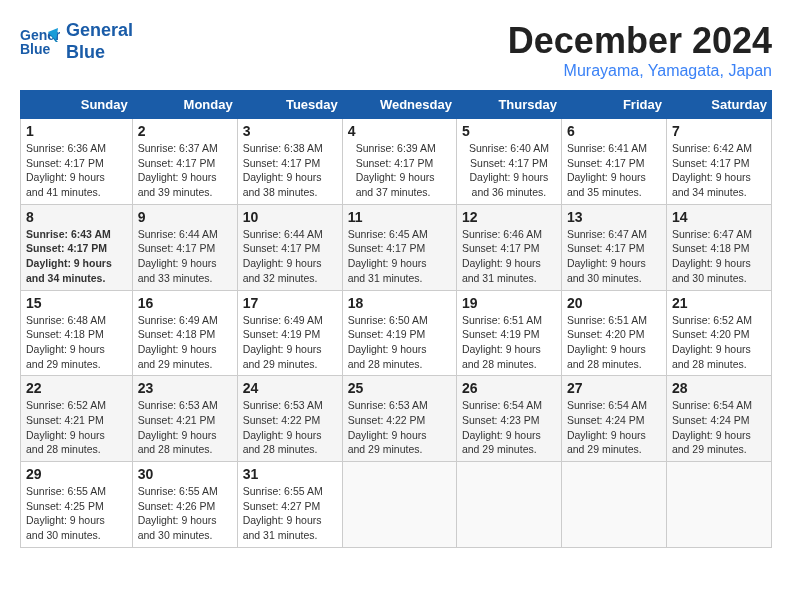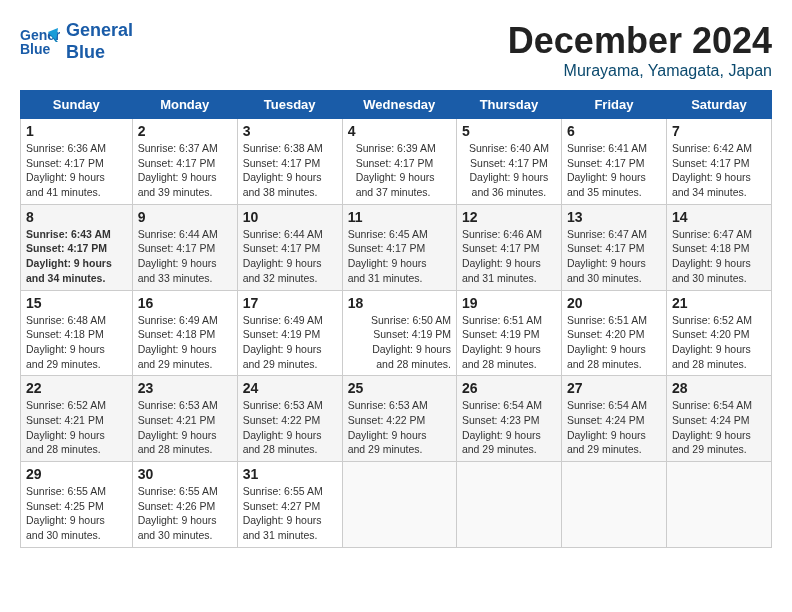--- a/index.html
+++ b/index.html
@@ -35,32 +35,32 @@
     .title-area {
       text-align: right;
     }
     .month-title {
       font-size: 36px;
       font-weight: bold;
       color: #222;
     }
     .location-title {
       font-size: 16px;
-      color: #0c4a6e;
+      color: #3b82f6;
     }
     table {
       width: 100%;
       border-collapse: collapse;
       font-size: 11px;
     }
     thead tr th {
       background-color: #1a5ca8;
       color: #fff;
       padding: 6px 4px;
-      text-align: center;
+      text-align: right;
       font-size: 13px;
       font-weight: bold;
       border: 1px solid #1a5ca8;
     }
     tbody tr td {
       border: 1px solid #ccc;
       padding: 4px 5px;
       vertical-align: top;
       height: 80px;
       background: #fff;
@@ -240,21 +240,21 @@
         </td>
         <td>
           <span class="day-num">17</span>
           <div class="day-info" style="white-space: pre-line;">Sunrise: 6:49 AM
 Sunset: 4:19 PM
 Daylight: 9 hours
 and 29 minutes.</div>
         </td>
         <td>
           <span class="day-num">18</span>
-          <div class="day-info" style="white-space: pre-line; text-align: right;">Sunrise: 6:50 AM
+          <div class="day-info" style="white-space: pre-line;">Sunrise: 6:50 AM
 Sunset: 4:19 PM
 Daylight: 9 hours
 and 28 minutes.</div>
         </td>
         <td>
           <span class="day-num">19</span>
           <div class="day-info" style="white-space: pre-line;">Sunrise: 6:51 AM
 Sunset: 4:19 PM
 Daylight: 9 hours
 and 28 minutes.</div>

